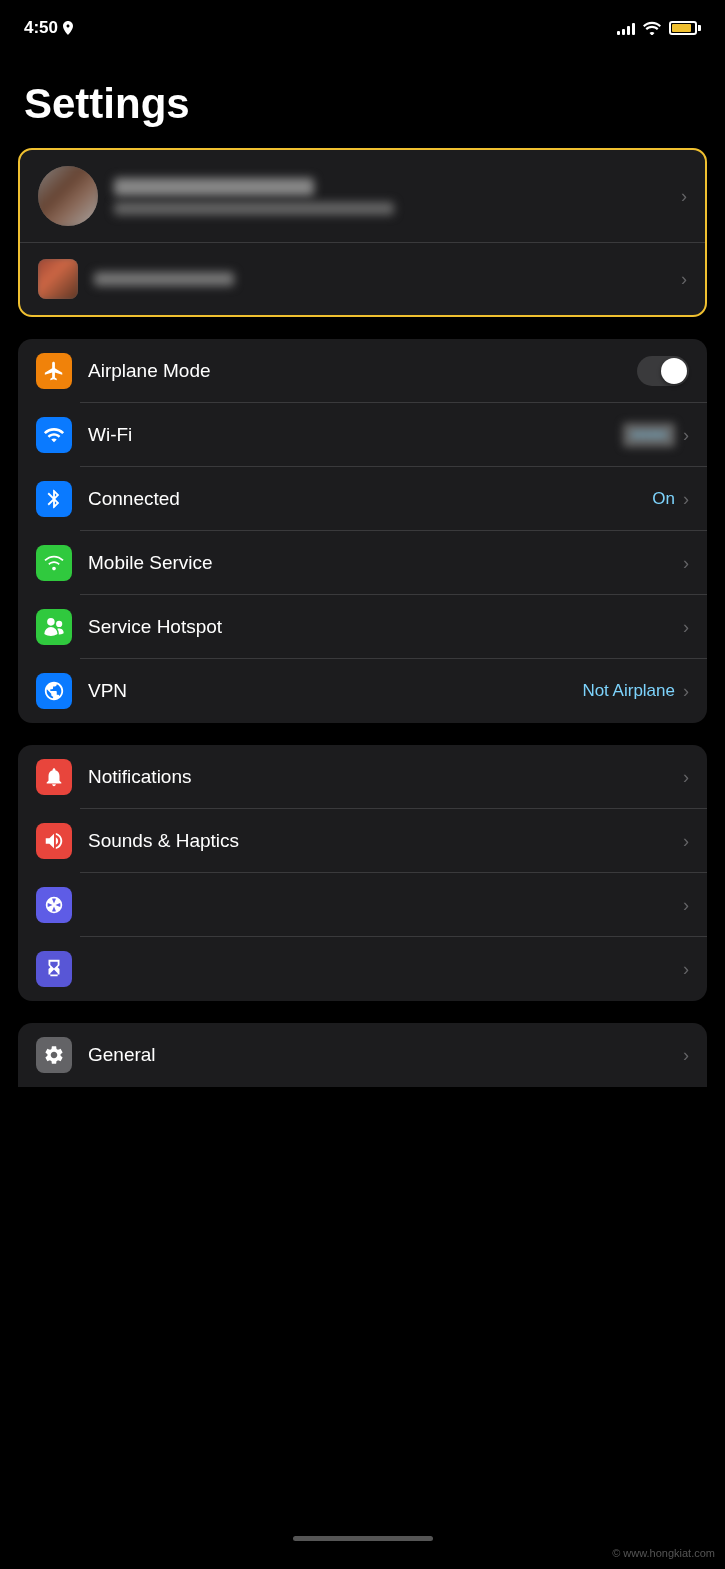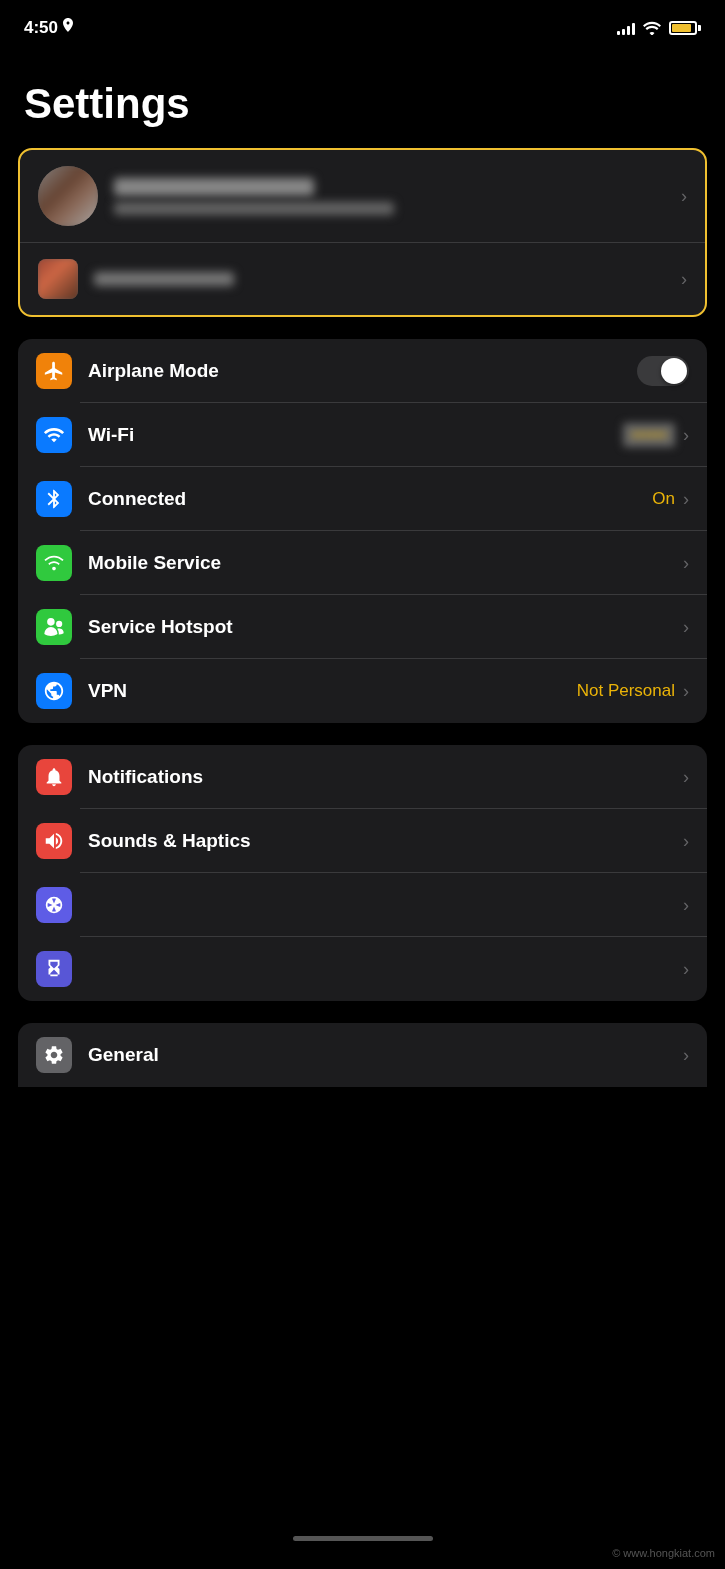--- a/index.html
+++ b/index.html
@@ -20,20 +20,21 @@
       justify-content: space-between;
       align-items: center;
       padding: 14px 24px 8px 24px;
       height: 50px;
     }
 
     .status-time {
       font-size: 17px;
       font-weight: 600;
       display: flex;
+      align-items: center;
       gap: 5px;
     }
 
     .status-icons {
       display: flex;
       align-items: center;
       gap: 8px;
     }
 
     .signal-bars {
@@ -224,28 +225,28 @@
     .icon-green2 { background: #30c93e; }
     .icon-blue-vpn { background: #0a7aff; }
     .icon-red { background: #e8453c; }
     .icon-red2 { background: #e8453c; }
     .icon-purple { background: #5e5ce6; }
     .icon-purple2 { background: #5856d6; }
     .icon-gray { background: #636366; }
 
     .settings-label {
       font-size: 19px;
-      font-weight: 700;
+      font-weight: 400;
       flex: 1;
       color: #fff;
     }
 
     .settings-value {
       font-size: 17px;
-      color: #eab308;
+      color: #7dd3fc;
       margin-right: 8px;
     }
 
     
     .toggle {
       width: 52px;
       height: 30px;
       border-radius: 15px;
       background: #3a3a3c;
       position: relative;
@@ -408,21 +409,21 @@
     <span class="chevron">›</span>
   </div>
 
   <div class="settings-row">
     <div class="settings-icon icon-blue-vpn">
       <svg class="icon-svg" viewBox="0 0 24 24">
           <path d="M12 2C6.48 2 2 6.48 2 12s4.48 10 10 10 10-4.48 10-10S17.52 2 12 2zm-1 17.93c-3.95-.49-7-3.85-7-7.93 0-.62.08-1.21.21-1.79L9 15v1c0 1.1.9 2 2 2v1.93zm6.9-2.54c-.26-.81-1-1.39-1.9-1.39h-1v-3c0-.55-.45-1-1-1H8v-2h2c.55 0 1-.45 1-1V7h2c1.1 0 2-.9 2-2v-.41c2.93 1.19 5 4.06 5 7.41 0 2.08-.8 3.97-2.1 5.39z"></path>
         </svg>
     </div>
     <span class="settings-label">VPN</span>
-    <span class="settings-value">Not Personal</span>
+    <span class="settings-value">Not Airplane</span>
     <span class="chevron">›</span>
   </div>
 
 </div>
 
 <div class="settings-group">
 
   <div class="settings-row">
     <div class="settings-icon icon-red">
       <svg class="icon-svg" viewBox="0 0 24 24">

